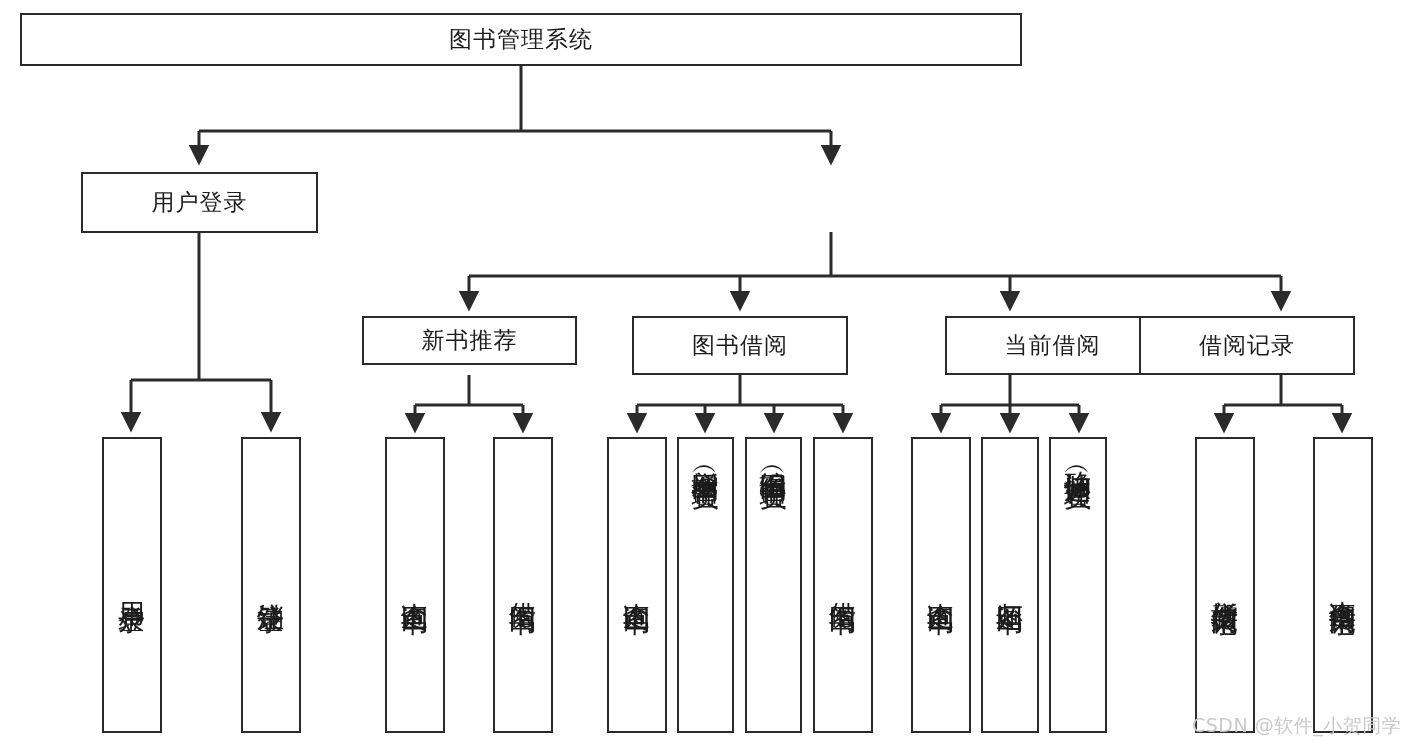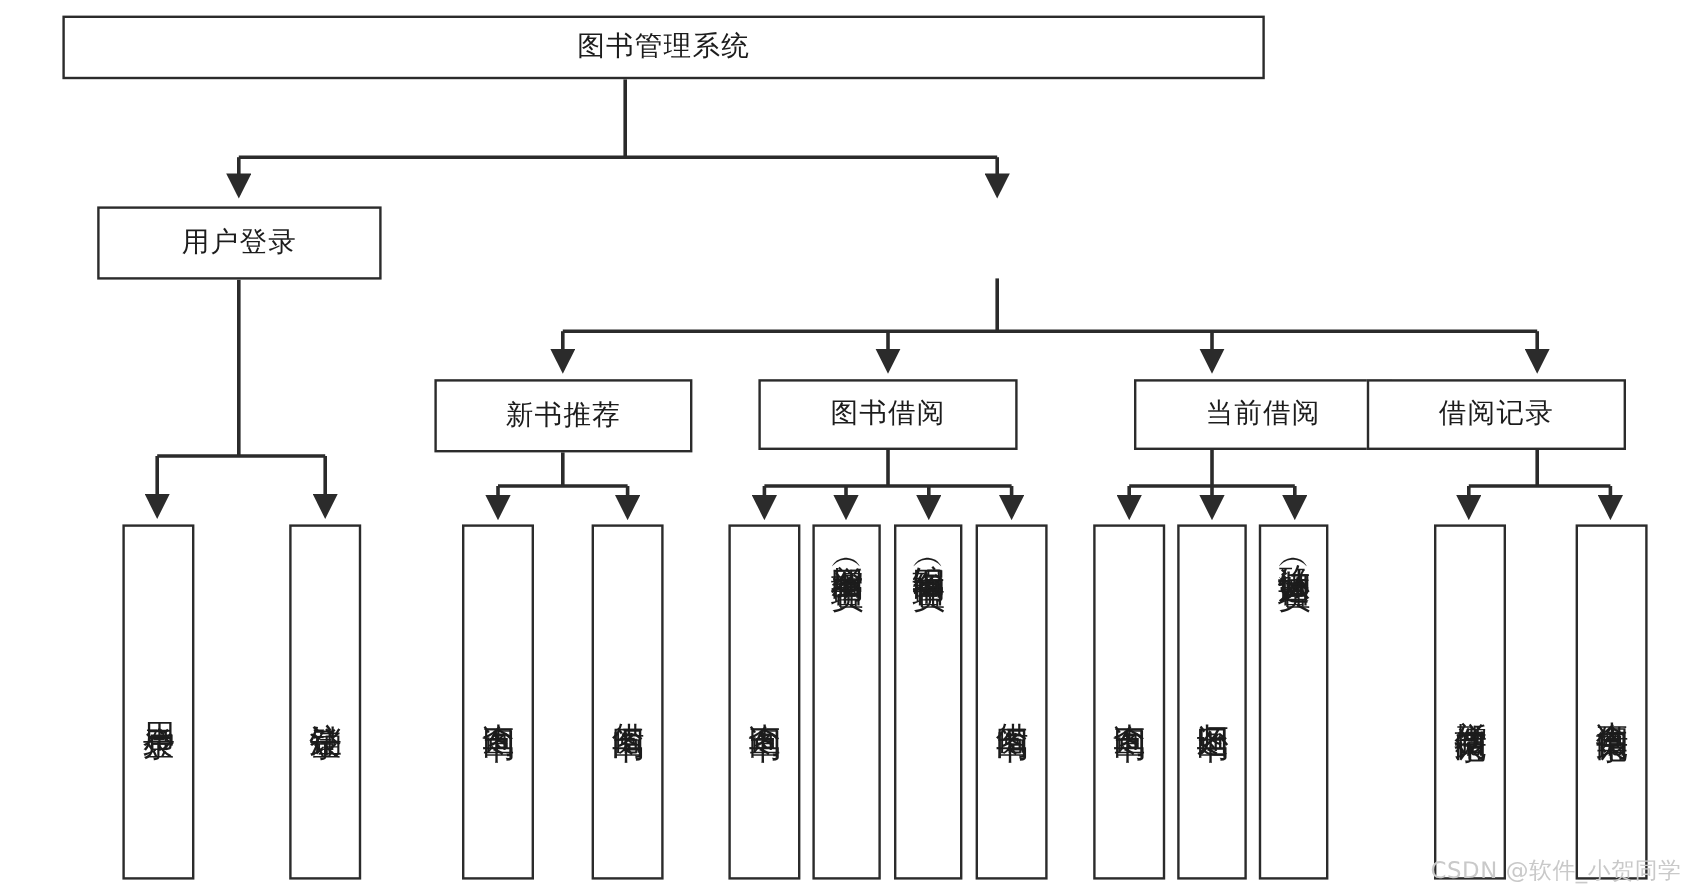--- a/index.html
+++ b/index.html
@@ -103,29 +103,29 @@
       <path d="M 1010 405 L 1010 430" marker-end="url(#arrow)"></path>
       <path d="M 1079 405 L 1079 430" marker-end="url(#arrow)"></path>
 
       <path d="M 1281 375 L 1281 405"></path>
       <path d="M 1224 405 L 1342 405"></path>
       <path d="M 1224 405 L 1224 430" marker-end="url(#arrow)"></path>
       <path d="M 1342 405 L 1342 430" marker-end="url(#arrow)"></path>
     </g>
   </svg>
 
-  <div class="node root h" style="left:20px;top:13px;width:1002px;height:53px;margin-left:32px;">
+  <div class="node root h" style="left:20px;top:13px;width:1002px;height:53px;">
     <span class="lbl">图书管理系统</span>
   </div>
 
   <div class="node h" style="left:81px;top:172px;width:237px;height:61px;">
     <span class="lbl">用户登录</span>
   </div>
 
-  <div class="node h" style="left:362px;top:316px;width:215px;height:61px;">
+  <div class="node h" style="left:362px;top:316px;width:215px;height:49px;">
     <span class="lbl">新书推荐</span>
   </div>
   <div class="node h" style="left:632px;top:316px;width:216px;height:59px;">
     <span class="lbl">图书借阅</span>
   </div>
   <div class="node h" style="left:945px;top:316px;width:215px;height:59px;">
     <span class="lbl">当前借阅</span>
   </div>
   <div class="node h" style="left:1139px;top:316px;width:216px;height:59px;">
     <span class="lbl">借阅记录</span>

